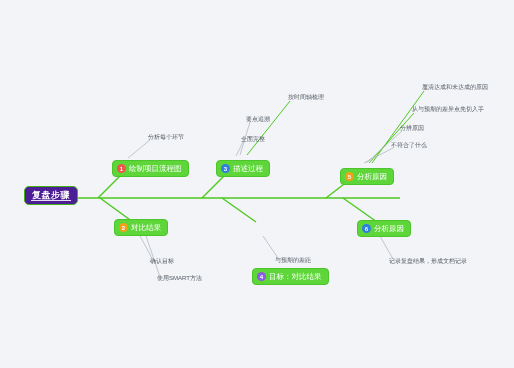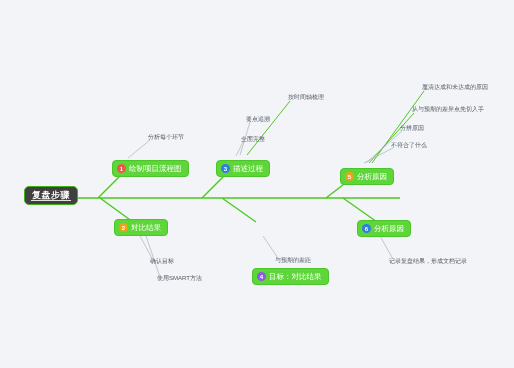--- a/index.html
+++ b/index.html
@@ -47,21 +47,21 @@
     border-radius: 50%;
     display: flex;
     align-items: center;
     justify-content: center;
     font-size: 6px;
     color: #ffffff;
     font-weight: bold;
     line-height: 1;
   }
   .node.root {
-    background: #404040;
+    background: #4c1d95;
     border: 1px solid #3fb015;
     border-radius: 5px;
     padding: 4px 7px;
     font-size: 9px;
     font-weight: bold;
     letter-spacing: 0.5px;
   }
   .node.root .root-underline {
     position: absolute;
     left: 6px;

